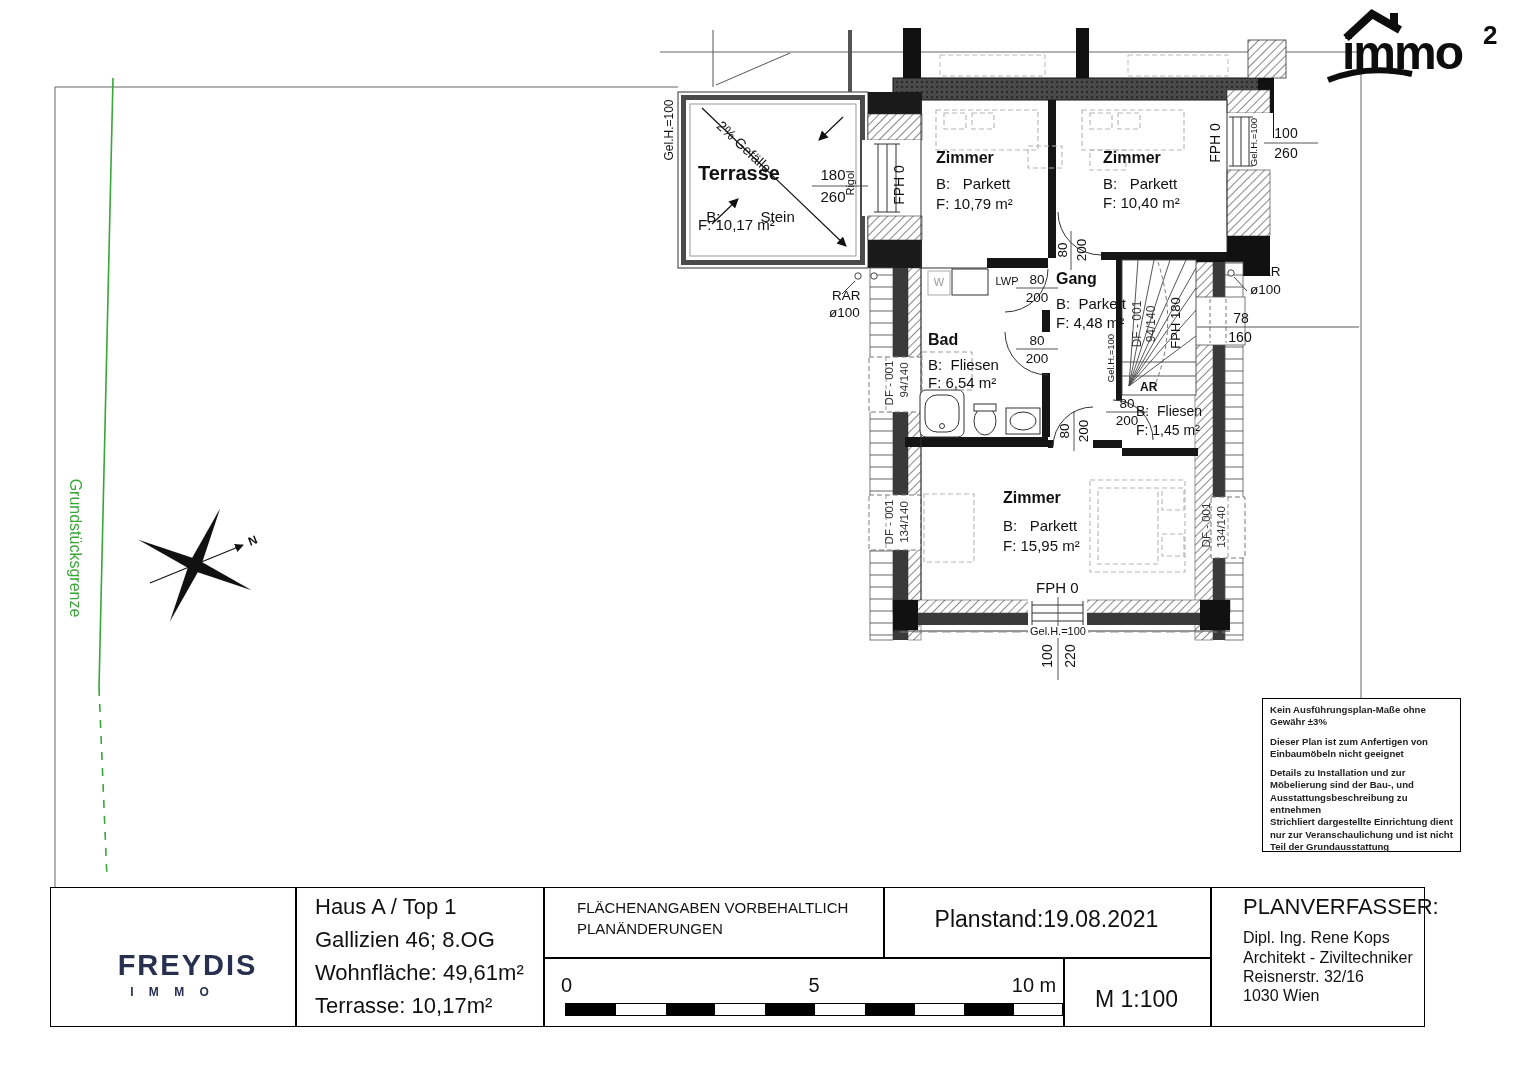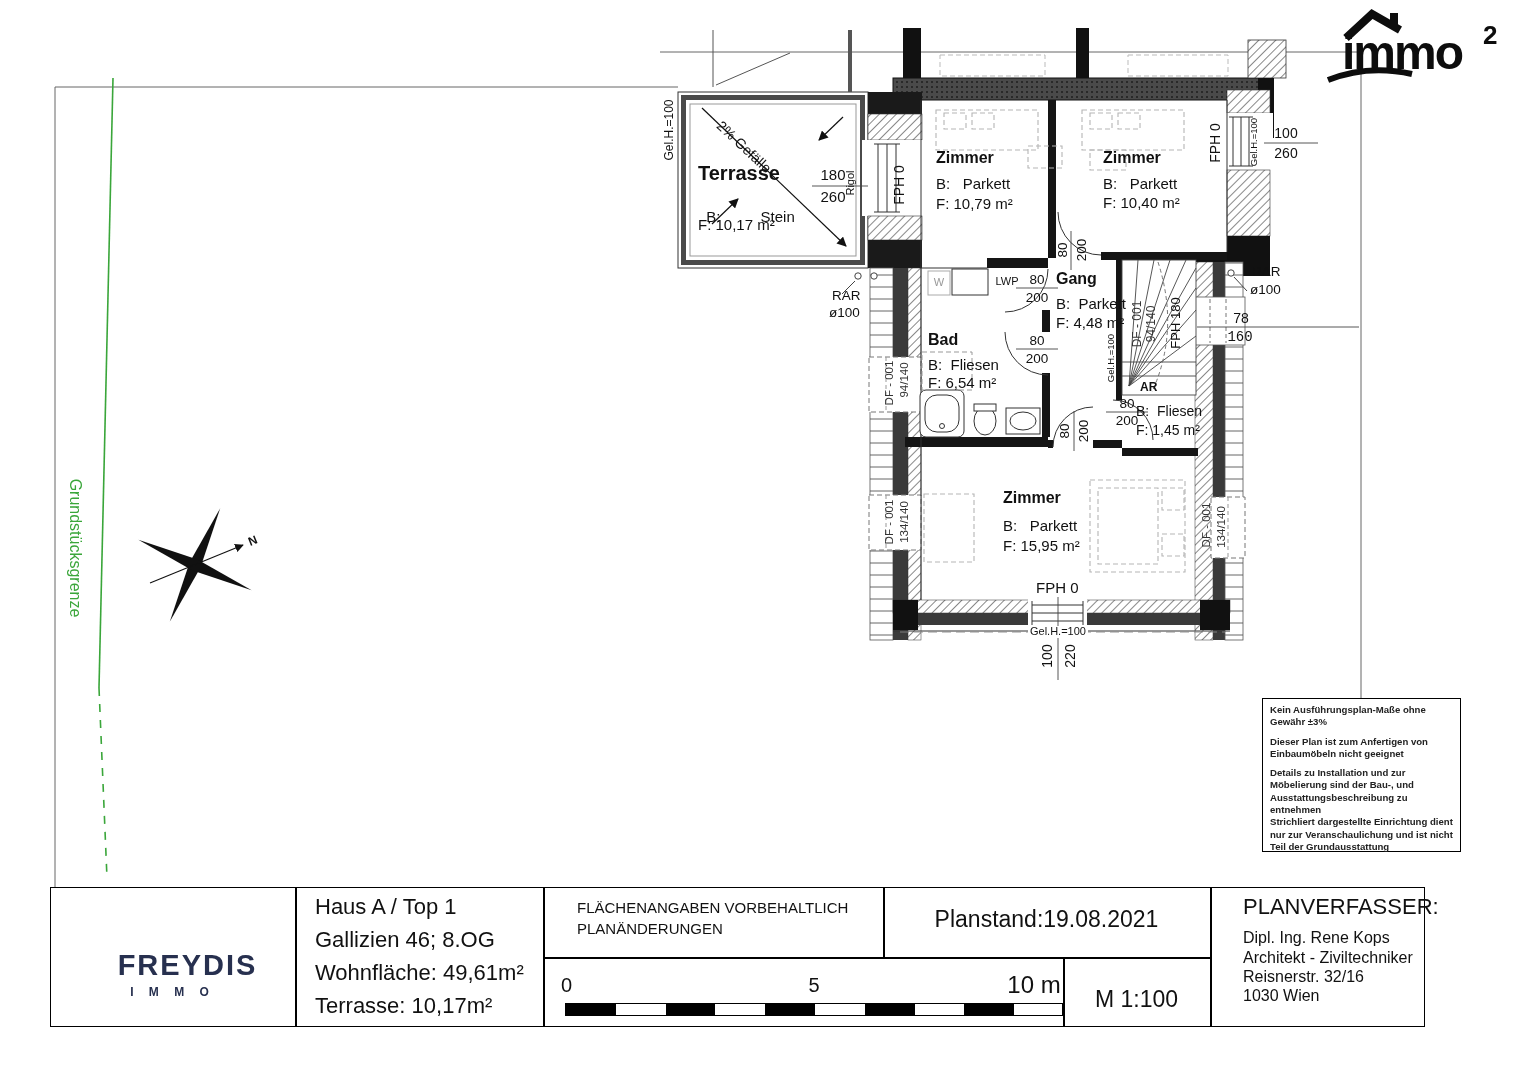--- a/index.html
+++ b/index.html
@@ -317,21 +317,21 @@
 <div class="lbl rotm90 dim" style="left:1063px;top:250px;">80</div>
 <div class="lbl rotm90 dim" style="left:1082px;top:250px;">200</div>
 <div class="lbl rotm90 dim" style="left:1065px;top:431px;">80</div>
 <div class="lbl rotm90 dim" style="left:1084px;top:431px;">200</div>
 
 <div class="lbl rotm90 wall-lbl" style="left:1137px;top:324px;font-size:12px;">DF - 001</div>
 <div class="lbl rotm90 wall-lbl" style="left:1151px;top:324px;font-size:12px;">94/140</div>
 <div class="lbl rotm90" style="left:1176px;top:323px;font-size:13px;">FPH 180</div>
 <div class="lbl rotm90" style="left:1111px;top:358px;font-size:9.5px;">Gel.H.=100</div>
 <div class="lbl c dim" style="left:1241px;top:318px;font-size:14px;">78</div>
-<div class="lbl c dim" style="left:1240px;top:337px;font-size:14px;font-family:Liberation Mono, monospace;">160</div>
+<div class="lbl c dim" style="left:1240px;top:337px;font-size:14px;">160</div>
 
 <div class="lbl rn" style="left:928px;top:332px;">Bad</div>
 <div class="lbl rt" style="left:928px;top:357px;">B:  Fliesen</div>
 <div class="lbl rt" style="left:928px;top:375px;">F: 6,54 m²</div>
 <div class="lbl c" style="left:939px;top:283px;font-size:11px;color:#999;">W</div>
 <div class="lbl c" style="left:970px;top:282px;font-size:11px;margin-left:37px;">LWP</div>
 
 <div class="lbl rn" style="left:1140px;top:381px;font-size:12px;">AR</div>
 <div class="lbl" style="left:1136px;top:404px;font-size:14px;">B:  Fliesen</div>
 <div class="lbl" style="left:1136px;top:423px;font-size:14px;">F: 1,45 m²</div>
@@ -377,21 +377,21 @@
 <div class="lbl" style="left:315px;top:961px;font-size:22px;">Wohnfläche: 49,61m²</div>
 <div class="lbl" style="left:315px;top:994px;font-size:22px;">Terrasse: 10,17m²</div>
 
 <div class="lbl" style="left:577px;top:900px;font-size:15px;">FLÄCHENANGABEN VORBEHALTLICH</div>
 <div class="lbl" style="left:577px;top:921px;font-size:15px;">PLANÄNDERUNGEN</div>
 
 <div class="lbl" style="left:883px;top:907px;width:327px;text-align:center;font-size:23px;">Planstand:19.08.2021</div>
 
 <div class="lbl" style="left:561px;top:975px;font-size:20px;">0</div>
 <div class="lbl c" style="left:814px;top:985px;font-size:20px;">5</div>
-<div class="lbl c" style="left:1034px;top:985px;font-size:24px;">10 m</div>
+<div class="lbl c" style="left:1034px;top:985px;font-size:20px;">10 m</div>
 <div class="seg" style="left:565px;top:1003px;width:498px;"></div>
 
 <div class="lbl" style="left:1063px;top:987px;width:147px;text-align:center;font-size:23px;">M 1:100</div>
 
 <div class="lbl" style="left:1243px;top:895px;font-size:22px;">PLANVERFASSER:</div>
 <div class="lbl" style="left:1243px;top:930px;font-size:16px;">Dipl. Ing. Rene Kops</div>
 <div class="lbl" style="left:1243px;top:950px;font-size:16px;">Architekt - Ziviltechniker</div>
 <div class="lbl" style="left:1243px;top:969px;font-size:16px;">Reisnerstr. 32/16</div>
 <div class="lbl" style="left:1243px;top:988px;font-size:16px;">1030 Wien</div>
 

